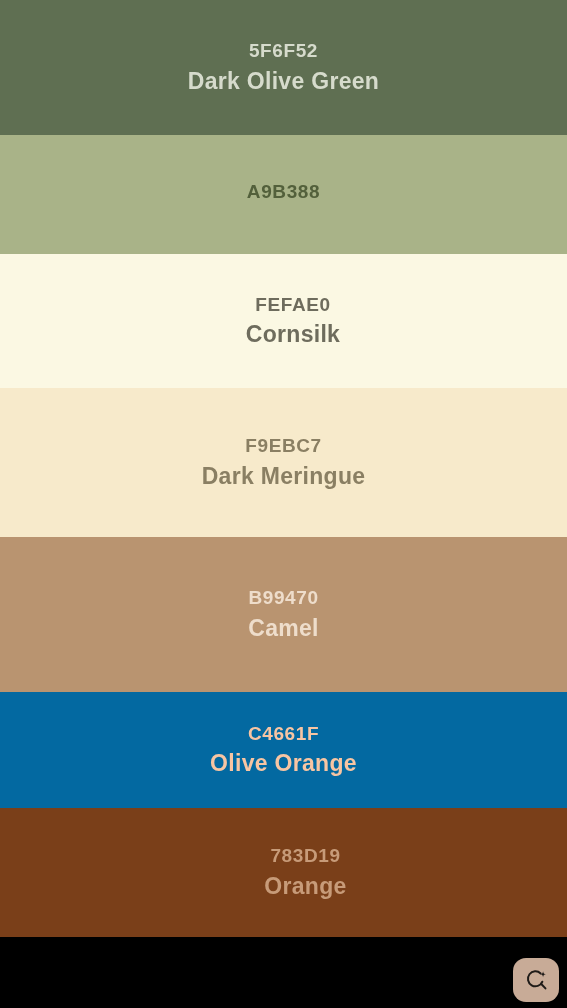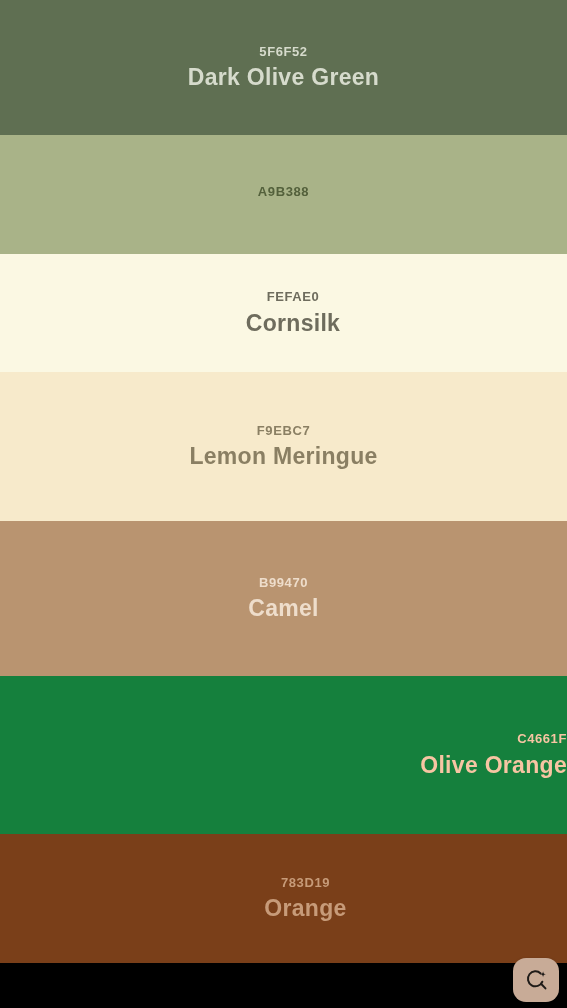--- a/index.html
+++ b/index.html
@@ -22,21 +22,21 @@
     display: flex;
     flex-direction: column;
     align-items: center;
     justify-content: center;
     width: 100%;
     box-sizing: border-box;
     text-align: center;
     line-height: 1.18;
   }
   .swatch-hex {
-    font-size: 13px;
+    font-size: 19px;
     font-weight: bold;
     letter-spacing: 0.6px;
     margin-bottom: 5px;
   }
   .swatch-name {
     font-size: 23px;
     font-weight: bold;
     letter-spacing: 0.3px;
   }
 
@@ -64,33 +64,33 @@
 <div id="palette-screen">
 
   <div id="swatch-list">
       <div class="swatch" style="height: 135px; background: rgb(95, 111, 82); color: rgb(214, 219, 204);">
         <div class="swatch-hex">5F6F52</div>
         <div class="swatch-name">Dark Olive Green</div>
       </div>
       <div class="swatch" style="height: 119px; background: rgb(169, 179, 136); color: rgb(83, 96, 59);">
         <div class="swatch-hex">A9B388</div>
       </div>
-      <div class="swatch" style="height: 118px; background: rgb(251, 248, 227); color: rgb(110, 108, 93); padding-left: 19px;">
+      <div class="swatch" style="height: 134px; background: rgb(251, 248, 227); color: rgb(110, 108, 93); padding-left: 19px;">
         <div class="swatch-hex">FEFAE0</div>
         <div class="swatch-name">Cornsilk</div>
       </div>
       <div class="swatch" style="height: 149px; background: rgb(247, 234, 203); color: rgb(138, 127, 99); text-align: right;">
         <div class="swatch-hex">F9EBC7</div>
-        <div class="swatch-name">Lemon Meringue</div>
+        <div class="swatch-name">Dark Meringue</div>
       </div>
       <div class="swatch" style="height: 155px; background: rgb(185, 148, 112); color: rgb(238, 221, 203);">
         <div class="swatch-hex">B99470</div>
         <div class="swatch-name">Camel</div>
       </div>
-      <div class="swatch" style="height: 158px; background: #15803d; color: rgb(247, 197, 163); align-items: flex-end;">
+      <div class="swatch" style="height: 116px; background: #0369a1; color: rgb(247, 197, 163);">
         <div class="swatch-hex">C4661F</div>
         <div class="swatch-name">Olive Orange</div>
       </div>
       <div class="swatch" style="height: 129px; background: rgb(122, 63, 25); color: rgb(199, 155, 121); padding-left: 44px;">
         <div class="swatch-hex">783D19</div>
         <div class="swatch-name">Orange</div>
       </div>
     </div>
 
   <div id="lens-button">

